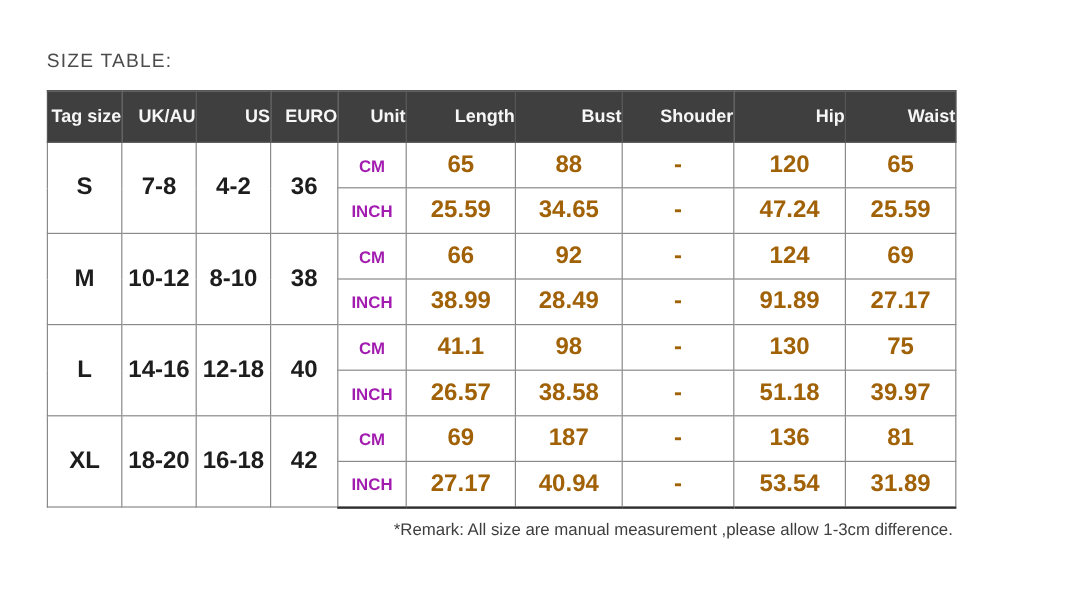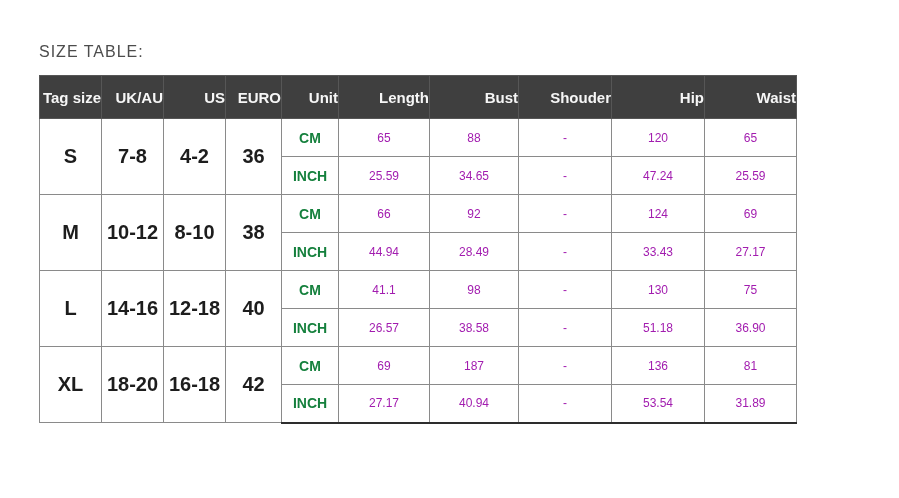--- a/index.html
+++ b/index.html
@@ -34,22 +34,22 @@
     text-align: right; vertical-align: middle;
   }
   table.size-table td {
     border: 1px solid #8a8a8a;
     height: 38px;
     padding: 0;
     text-align: center; vertical-align: middle;
     background: #ffffff;
   }
   td.big  { font-size: 20px; font-weight: 700; color: #1d1d1d; }
-  td.unit { font-size: 14px; font-weight: 700; color: #15803d; }
-  td.val  { font-size: 12px; font-weight: 400; color: #a21caf; }
+  td.unit { font-size: 14px; font-weight: 700; color: #a21caf; }
+  td.val  { font-size: 20px; font-weight: 700; color: #a16207; }
   table.size-table tbody tr.last-row td { border-bottom: 2px solid #2d2d2d; }
 
   .remark {
     position: absolute; top: 433px; right: 129px;
     font-size: 14px; font-weight: 400;
     color: #3e3e3e;
     white-space: nowrap;
   }
 </style>
 </head>
@@ -113,45 +113,45 @@
           <td rowspan="2" class="big">38</td>
           <td class="unit">CM</td>
           <td class="val">66</td>
           <td class="val">92</td>
           <td class="val">-</td>
           <td class="val">124</td>
           <td class="val">69</td>
         </tr>
         <tr>
           <td class="unit">INCH</td>
-          <td class="val">44.94</td>
+          <td class="val">38.99</td>
           <td class="val">28.49</td>
           <td class="val">-</td>
-          <td class="val">33.43</td>
+          <td class="val">91.89</td>
           <td class="val">27.17</td>
         </tr>
         <tr>
           <td rowspan="2" class="big">L</td>
           <td rowspan="2" class="big">14-16</td>
           <td rowspan="2" class="big">12-18</td>
           <td rowspan="2" class="big">40</td>
           <td class="unit">CM</td>
           <td class="val">41.1</td>
           <td class="val">98</td>
           <td class="val">-</td>
           <td class="val">130</td>
           <td class="val">75</td>
         </tr>
         <tr>
           <td class="unit">INCH</td>
           <td class="val">26.57</td>
           <td class="val">38.58</td>
           <td class="val">-</td>
           <td class="val">51.18</td>
-          <td class="val">36.90</td>
+          <td class="val">39.97</td>
         </tr>
         <tr>
           <td rowspan="2" class="big">XL</td>
           <td rowspan="2" class="big">18-20</td>
           <td rowspan="2" class="big">16-18</td>
           <td rowspan="2" class="big">42</td>
           <td class="unit">CM</td>
           <td class="val">69</td>
           <td class="val">187</td>
           <td class="val">-</td>
@@ -162,13 +162,14 @@
           <td class="unit">INCH</td>
           <td class="val">27.17</td>
           <td class="val">40.94</td>
           <td class="val">-</td>
           <td class="val">53.54</td>
           <td class="val">31.89</td>
         </tr>
       </tbody>
   </table>
 
+  <div class="remark">*Remark: All size are manual measurement ,please allow 1-3cm difference.</div>
 </div>
 
 </body></html>

